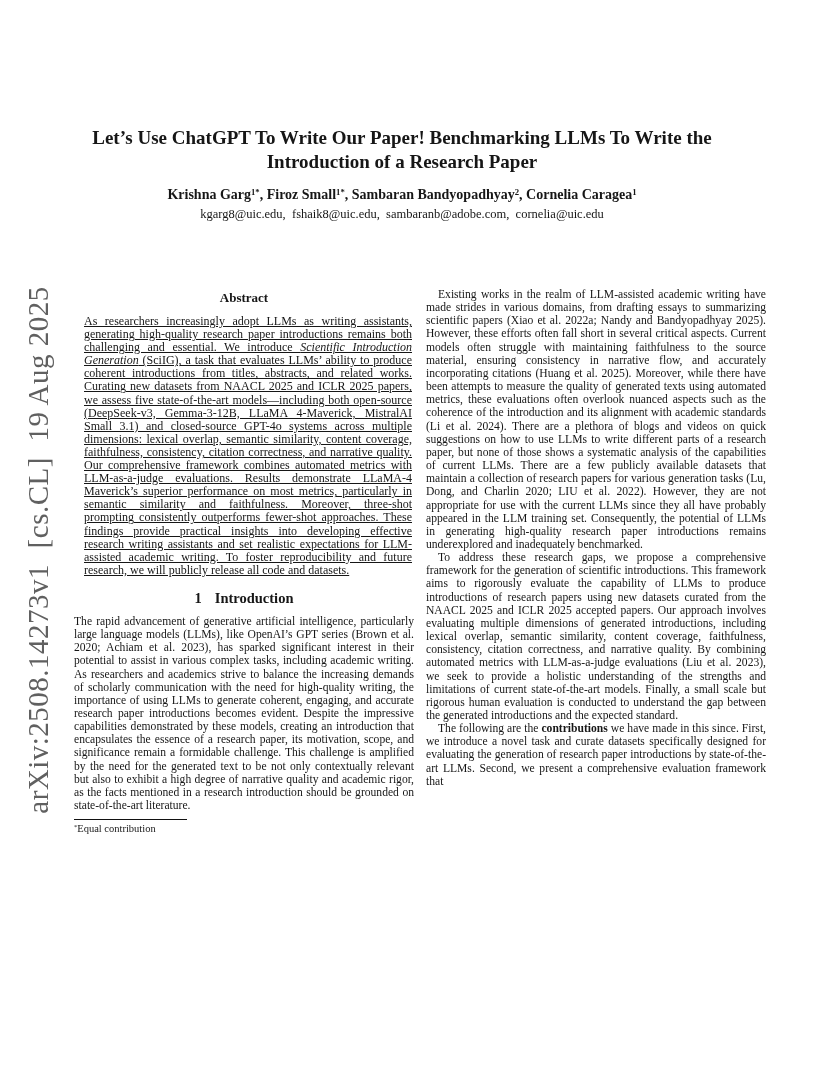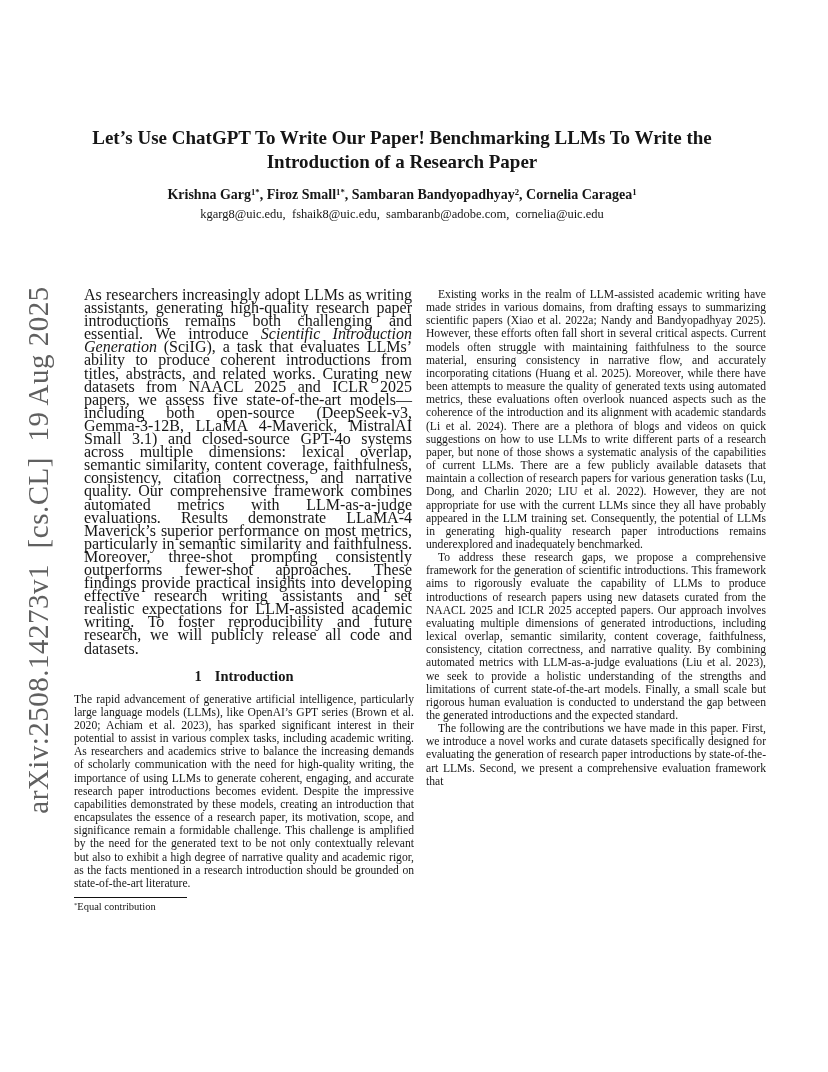--- a/index.html
+++ b/index.html
@@ -40,72 +40,74 @@
   .columns{
     position:absolute;
     top:288px;left:74px;width:692px;
     display:flex;justify-content:space-between;
   }
   .col{width:340px;text-align:justify;}
   .abstract-head{
     text-align:center;font-weight:bold;font-size:13px;margin:2px 0 9px 0;
   }
   .abstract-body{
-    font-size:16px;line-height:13.1px;
+    font-size:12px;line-height:13.1px;
     padding-left:10px;padding-right:2px;
     text-align:justify;
+    text-decoration:underline;
   }
   .section-head{
     text-align:center;font-weight:bold;font-size:14.5px;
     margin:13px 0 8px 0;
   }
   .section-head .num{margin-right:13px;}
   .body-text{font-size:11.6px;line-height:13.15px;}
   p.para{margin:0;}
   p.para.indent{text-indent:12px;}
   .footnote-rule{
     width:113px;border:0;border-top:1.2px solid #111;
     margin:7px 0 3px 0;
   }
   .footnote{font-size:10.5px;line-height:12px;text-align:left;}
   
   .rt-italic{font-style:italic;}
-  .rt-bold{font-weight:normal;}
+  .rt-bold{font-weight:bold;}
   .rt-sup{font-size:0.62em;position:relative;top:-0.45em;}
 </style>
 </head>
 <body>
 
 <div class="page">
 
   <div class="watermark">arXiv:2508.14273v1  [cs.CL]  19 Aug 2025</div>
 
   <div class="header">
     <h1 class="title">Let’s Use ChatGPT To Write Our Paper! Benchmarking LLMs To Write the Introduction of a Research Paper</h1>
     <div class="authors"><span>Krishna Garg</span><span class="rt-sup">1*</span><span>, Firoz Small</span><span class="rt-sup">1*</span><span>, Sambaran Bandyopadhyay</span><span class="rt-sup">2</span><span>, Cornelia Caragea</span><span class="rt-sup">1</span></div>
     <div class="emails">kgarg8@uic.edu,  fshaik8@uic.edu,  sambaranb@adobe.com,  cornelia@uic.edu</div>
   </div>
 
   <div class="columns">
 
     <div class="col">
+      <div class="abstract-head">Abstract</div>
       <div class="abstract-body"><span>As researchers increasingly adopt LLMs as writing assistants, generating high-quality research paper introductions remains both challenging and essential. We introduce </span><span class="rt-italic">Scientific Introduction Generation</span><span> (SciIG), a task that evaluates LLMs’ ability to produce coherent introductions from titles, abstracts, and related works. Curating new datasets from NAACL 2025 and ICLR 2025 papers, we assess five state-of-the-art models—including both open-source (DeepSeek-v3, Gemma-3-12B, LLaMA 4-Maverick, MistralAI Small 3.1) and closed-source GPT-4o systems across multiple dimensions: lexical overlap, semantic similarity, content coverage, faithfulness, consistency, citation correctness, and narrative quality. Our comprehensive framework combines automated metrics with LLM-as-a-judge evaluations. Results demonstrate LLaMA-4 Maverick’s superior performance on most metrics, particularly in semantic similarity and faithfulness. Moreover, three-shot prompting consistently outperforms fewer-shot approaches. These findings provide practical insights into developing effective research writing assistants and set realistic expectations for LLM-assisted academic writing. To foster reproducibility and future research, we will publicly release all code and datasets.</span></div>
 
       <div class="section-head">
         <span class="num">1</span><span>Introduction</span>
       </div>
 
       <div class="body-text">
         <p class="para">The rapid advancement of generative artificial intelligence, particularly large language models (LLMs), like OpenAI’s GPT series (Brown et al. 2020; Achiam et al. 2023), has sparked significant interest in their potential to assist in various complex tasks, including academic writing. As researchers and academics strive to balance the increasing demands of scholarly communication with the need for high-quality writing, the importance of using LLMs to generate coherent, engaging, and accurate research paper introductions becomes evident. Despite the impressive capabilities demonstrated by these models, creating an introduction that encapsulates the essence of a research paper, its motivation, scope, and significance remain a formidable challenge. This challenge is amplified by the need for the generated text to be not only contextually relevant but also to exhibit a high degree of narrative quality and academic rigor, as the facts mentioned in a research introduction should be grounded on state-of-the-art literature.</p>
       </div>
 
       <hr class="footnote-rule">
       <div class="footnote"><span class="rt-sup">*</span><span>Equal contribution</span></div>
     </div>
 
     <div class="col body-text">
       <p class="para indent"><span>Existing works in the realm of LLM-assisted academic writing have made strides in various domains, from drafting essays to summarizing scientific papers (Xiao et al. 2022a; Nandy and Bandyopadhyay 2025). However, these efforts often fall short in several critical aspects. Current models often struggle with maintaining faithfulness to the source material, ensuring consistency in narrative flow, and accurately incorporating citations (Huang et al. 2025). Moreover, while there have been attempts to measure the quality of generated texts using automated metrics, these evaluations often overlook nuanced aspects such as the coherence of the introduction and its alignment with academic standards (Li et al. 2024). There are a plethora of blogs and videos on quick suggestions on how to use LLMs to write different parts of a research paper, but none of those shows a systematic analysis of the capabilities of current LLMs. There are a few publicly available datasets that maintain a collection of research papers for various generation tasks (Lu, Dong, and Charlin 2020; LIU et al. 2022). However, they are not appropriate for use with the current LLMs since they all have probably appeared in the LLM training set. Consequently, the potential of LLMs in generating high-quality research paper introductions remains underexplored and inadequately benchmarked.</span></p>
       <p class="para indent"><span>To address these research gaps, we propose a comprehensive framework for the generation of scientific introductions. This framework aims to rigorously evaluate the capability of LLMs to produce introductions of research papers using new datasets curated from the NAACL 2025 and ICLR 2025 accepted papers. Our approach involves evaluating multiple dimensions of generated introductions, including lexical overlap, semantic similarity, content coverage, faithfulness, consistency, citation correctness, and narrative quality. By combining automated metrics with LLM-as-a-judge evaluations (Liu et al. 2023), we seek to provide a holistic understanding of the strengths and limitations of current state-of-the-art models. Finally, a small scale but rigorous human evaluation is conducted to understand the gap between the generated introductions and the expected standard.</span></p>
-      <p class="para indent"><span>The following are the </span><span class="rt-bold">contributions</span><span> we have made in this paper. First, we introduce a novel works and curate datasets specifically designed for evaluating the generation of research paper introductions by state-of-the-art LLMs. Second, we present a comprehensive evaluation framework that</span></p>
+      <p class="para indent"><span>The following are the </span><span class="rt-bold">contributions</span><span> we have made in this since. First, we introduce a novel task and curate datasets specifically designed for evaluating the generation of research paper introductions by state-of-the-art LLMs. Second, we present a comprehensive evaluation framework that</span></p>
     </div>
 
   </div>
 </div>
 
 </body></html>

